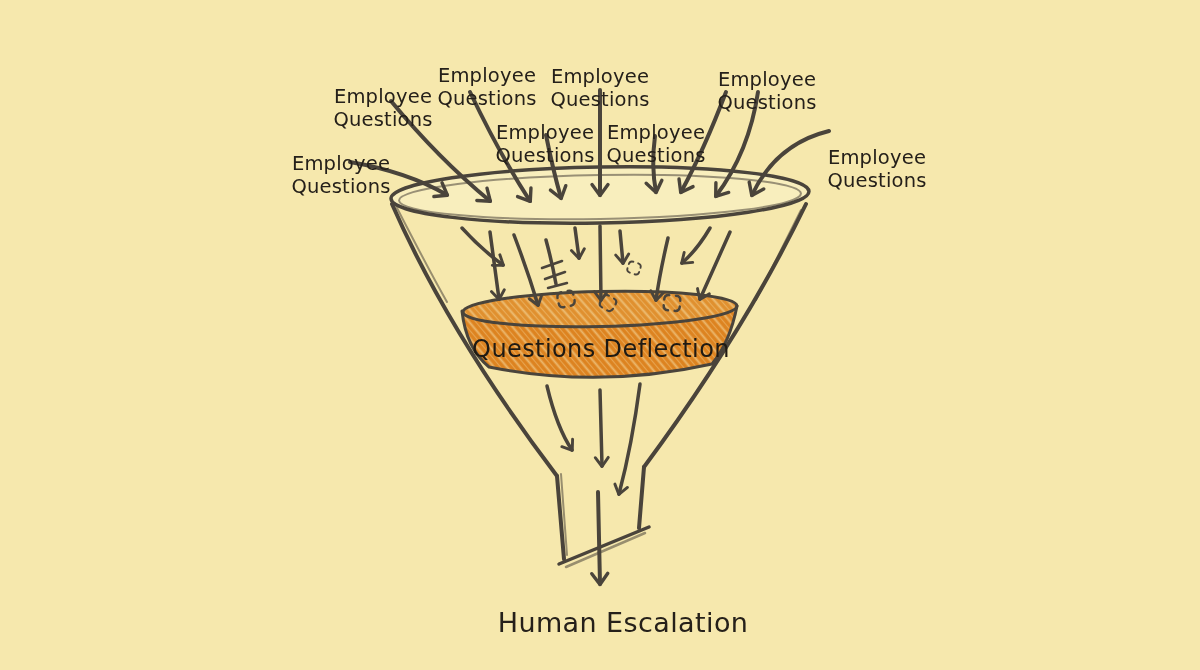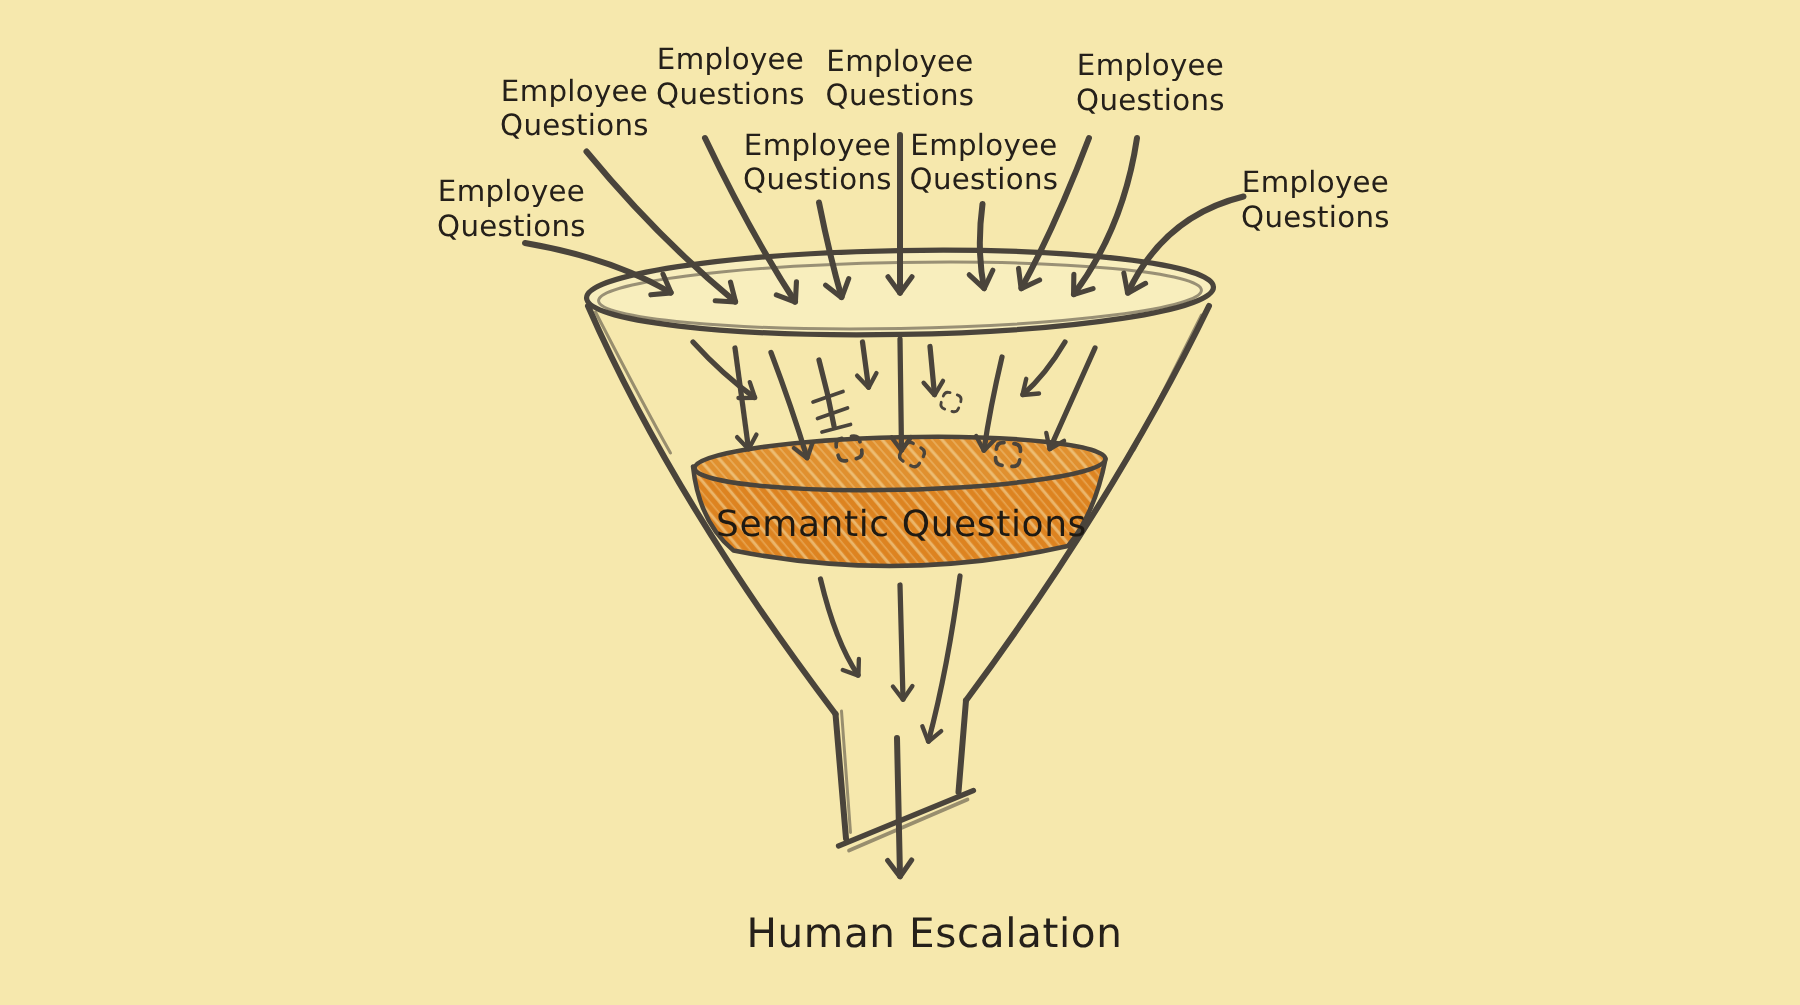--- a/index.html
+++ b/index.html
@@ -14,21 +14,21 @@
   html,body{margin:0;padding:0;background:var(--background);}
   .stage{
     position:relative;width:1200px;height:670px;overflow:hidden;
     background:var(--background);
     font-family:"DejaVu Sans","Liberation Sans",sans-serif;
   }
   .stage svg{position:absolute;left:0;top:0;}
   .inflow-label{
     position:absolute;transform:translateX(-50%);
     text-align:center;font-size:19.5px;line-height:1.2;
-    color:var(--text-ink);white-space:pre-line;letter-spacing:.2px;
+    color:var(--text-ink);white-space:pre-line;letter-spacing:.2px;margin-top:36px;
   }
   .band-label{
     position:absolute;left:601px;top:335px;transform:translateX(-50%);
     font-size:24px;color:#1f1a13;white-space:nowrap;letter-spacing:.4px;
   }
   .outflow-label{
     position:absolute;left:623px;top:607px;transform:translateX(-50%);
     font-size:27px;color:var(--text-ink);white-space:nowrap;letter-spacing:.4px;
   }
   .ink{stroke:var(--ink);fill:none;stroke-linecap:round;stroke-linejoin:round;}
@@ -156,16 +156,16 @@
 Questions</div>
   <div class="inflow-label" style="left:545px;top:85px">Employee
 Questions</div>
   <div class="inflow-label" style="left:656px;top:85px">Employee
 Questions</div>
   <div class="inflow-label" style="left:877px;top:110px">Employee
 Questions</div>
   <div class="inflow-label" style="left:341px;top:116px">Employee
 Questions</div>
 
-  <div class="band-label">Semantic Questions</div>
+  <div class="band-label">Questions Deflection</div>
   <div class="outflow-label">Human Escalation</div>
 
 </div>
 
 </body></html>

